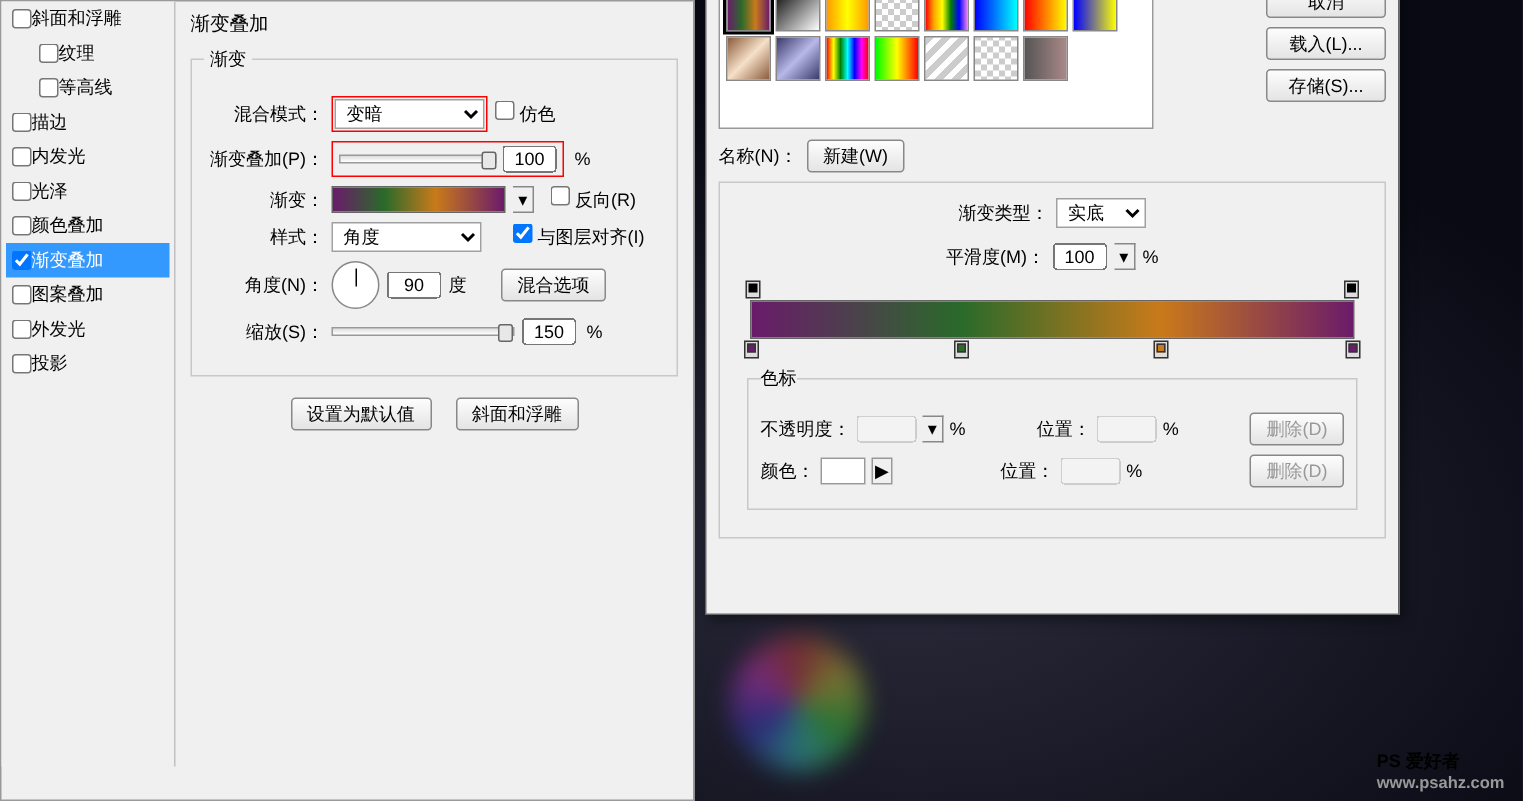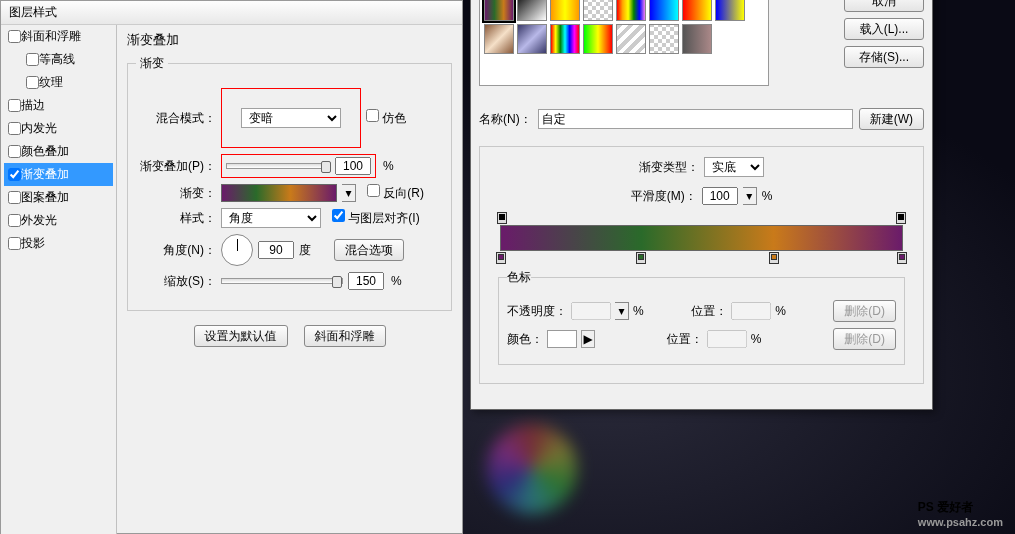--- a/index.html
+++ b/index.html
@@ -19,21 +19,21 @@
 .styles-list label.indent{padding-left:22px}
 .styles-list label.selected{background:#3399ff;color:#fff}
 .styles-list label.selected span{color:#fff}
 .styles-list input[type=checkbox]{width:13px;height:13px}
 .main-panel{flex:1;padding:6px 10px}
 .main-panel h3{font-size:13px;font-weight:normal;margin-bottom:6px}
 fieldset.gradient-fs{border:1px solid #c8c8c8;padding:10px 8px 14px 8px}
 fieldset.gradient-fs>legend{padding:0 4px}
 .row{display:flex;align-items:center;margin:6px 0;gap:5px}
 .row .lab{width:80px;text-align:right}
-.red-box{border:1px solid red;display:inline-block;padding:19px}
+.red-box{border:1px solid red;display:inline-block;padding:1px}
 select,input[type=text]{border:1px solid #a0a0a0;background:#fff;padding:1px 3px;height:20px}
 select{width:100px}
 .slider{width:105px;height:6px;background:linear-gradient(#ddd,#fff);border:1px solid #999;position:relative}
 .slider .thumb{position:absolute;top:-3px;width:10px;height:12px;background:#e8e8e8;border:1px solid #666;border-radius:2px}
 .num{width:36px;text-align:center}
 .pct{margin-left:2px}
 .grad-preview{width:116px;height:18px;border:1px solid #666;background:linear-gradient(90deg,#6a1b6a,#2a6a2a 30%,#c97a1a 60%,#6a1b6a);display:inline-block;vertical-align:middle}
 .dd-arrow{width:14px;height:18px;border:1px solid #888;border-left:none;display:inline-flex;align-items:center;justify-content:center;background:#f0f0f0;vertical-align:middle}
 .angle-dial{width:32px;height:32px;border:1px solid #888;border-radius:50%;background:#fff;position:relative}
 .angle-dial::after{content:"";position:absolute;left:50%;top:4px;width:1px;height:12px;background:#000}
@@ -41,21 +41,21 @@
 .defbtns{display:flex;gap:16px;justify-content:center;margin-top:14px}
 
 .grad-editor{position:absolute;left:470px;top:-20px;width:463px;height:430px;background:#f0f0f0;border:1px solid #666;border-top:none;box-shadow:3px 3px 8px rgba(0,0,0,.4)}
 .ge-body{padding:6px 8px;display:flex;gap:12px}
 .ge-left{flex:1}
 .presets{border:1px solid #999;background:#fff;width:290px;height:100px;padding:4px;display:flex;flex-wrap:wrap;gap:3px;align-content:flex-start}
 .sw{width:30px;height:30px;border:1px solid #888}
 .sw.sel{outline:2px solid #000}
 .ge-right{display:flex;flex-direction:column;gap:6px;padding-top:4px}
 .ge-right button{width:80px}
-.name-row{display:flex;align-items:center;gap:6px;margin:16px 8px}
+.name-row{display:flex;align-items:center;gap:6px;margin:1px 8px}
 .name-row input{flex:1}
 fieldset.type-fs{margin:6px 8px;border:1px solid #c8c8c8;padding:10px}
 .type-row{display:flex;justify-content:center;align-items:center;gap:5px;margin-bottom:10px}
 .grad-bar-wrap{padding:4px 10px 0 10px}
 .grad-bar{height:26px;border:1px solid #666;background:linear-gradient(90deg,#6a1b6a 0%,#2a6a2a 35%,#c97a1a 68%,#6a1b6a 100%);position:relative;margin:6px 0}
 .opac-stop,.color-stop{position:absolute;width:10px;height:12px;background:#ddd;border:1px solid #333}
 .opac-stop{top:-14px}
 .opac-stop .sq{width:6px;height:6px;background:#000;margin:1px auto}
 .color-stop{bottom:-14px}
 .color-stop .sq{width:6px;height:6px;margin:1px auto;border:1px solid #333}
@@ -70,43 +70,46 @@
 </head>
 <body>
 
 <div class="bg-dark"></div>
 <div class="watermark">
   <span>PS 爱好者</span>
   <span class="site">www.psahz.com</span>
 </div>
 
 <div class="layer-dialog">
-  <div class="title">图层样式</div>
   <div class="ld-body">
     <div class="styles-panel">
       <div class="styles-list" id="styles-list">
           <label>
             <input type="checkbox" style="">
             <span>斜面和浮雕</span>
           </label>
           <label class="indent">
             <input type="checkbox" style="">
+            <span>纹理</span>
+          </label>
+          <label class="indent">
+            <input type="checkbox" style="">
             <span>等高线</span>
           </label>
-          <label class="indent">
-            <input type="checkbox" style="">
-            <span>纹理</span>
-          </label>
           <label>
             <input type="checkbox" style="">
             <span>描边</span>
           </label>
           <label>
             <input type="checkbox" style="">
             <span>内发光</span>
+          </label>
+          <label>
+            <input type="checkbox" style="">
+            <span>光泽</span>
           </label>
           <label>
             <input type="checkbox" style="">
             <span>颜色叠加</span>
           </label>
           <label class="selected">
             <input type="checkbox" checked="" style="">
             <span>渐变叠加</span>
           </label>
           <label>
@@ -150,21 +153,21 @@
         <div class="row">
           <span class="lab">渐变：</span>
           <span class="grad-preview"></span>
             <span class="dd-arrow">▾</span>
           <label style="margin-left:6px"><input type="checkbox" style=""> <span>反向(R)</span></label>
         </div>
 
         <div class="row">
           <span class="lab">样式：</span>
           <select><option>角度</option></select>
-          <label style="margin-left:6px"><input type="checkbox" checked="" style=""> <span>与图层对齐(I)</span></label>
+          <label style="margin-left:16px"><input type="checkbox" checked="" style=""> <span>与图层对齐(I)</span></label>
         </div>
 
         <div class="row">
           <span class="lab">角度(N)：</span>
           <span class="angle-dial"></span>
           <input class="num" value="90" style="">
           <span>度</span>
           <button class="btn" style="margin-left:18px">混合选项</button>
         </div>
 
@@ -208,21 +211,20 @@
     </div>
     <div class="ge-right">
       <button class="btn">取消</button>
       <button class="btn">载入(L)...</button>
       <button class="btn">存储(S)...</button>
     </div>
   </div>
 
   <div class="name-row">
     <span>名称(N)：</span>
-    <input type="text" value="自定" style="">
     <button class="btn">新建(W)</button>
   </div>
 
   <fieldset class="type-fs">
     <div class="type-row">
       <span>渐变类型：</span>
       <select style="width:60px"><option>实底</option></select>
     </div>
     <div class="type-row">
       <span>平滑度(M)：</span>

